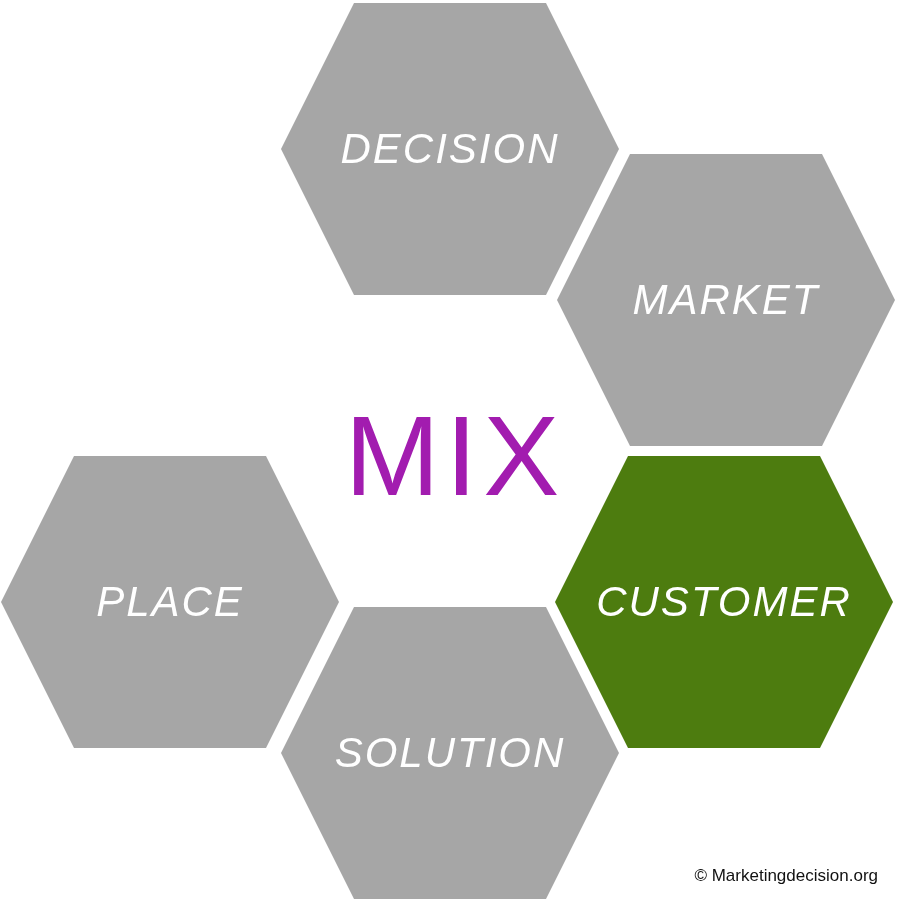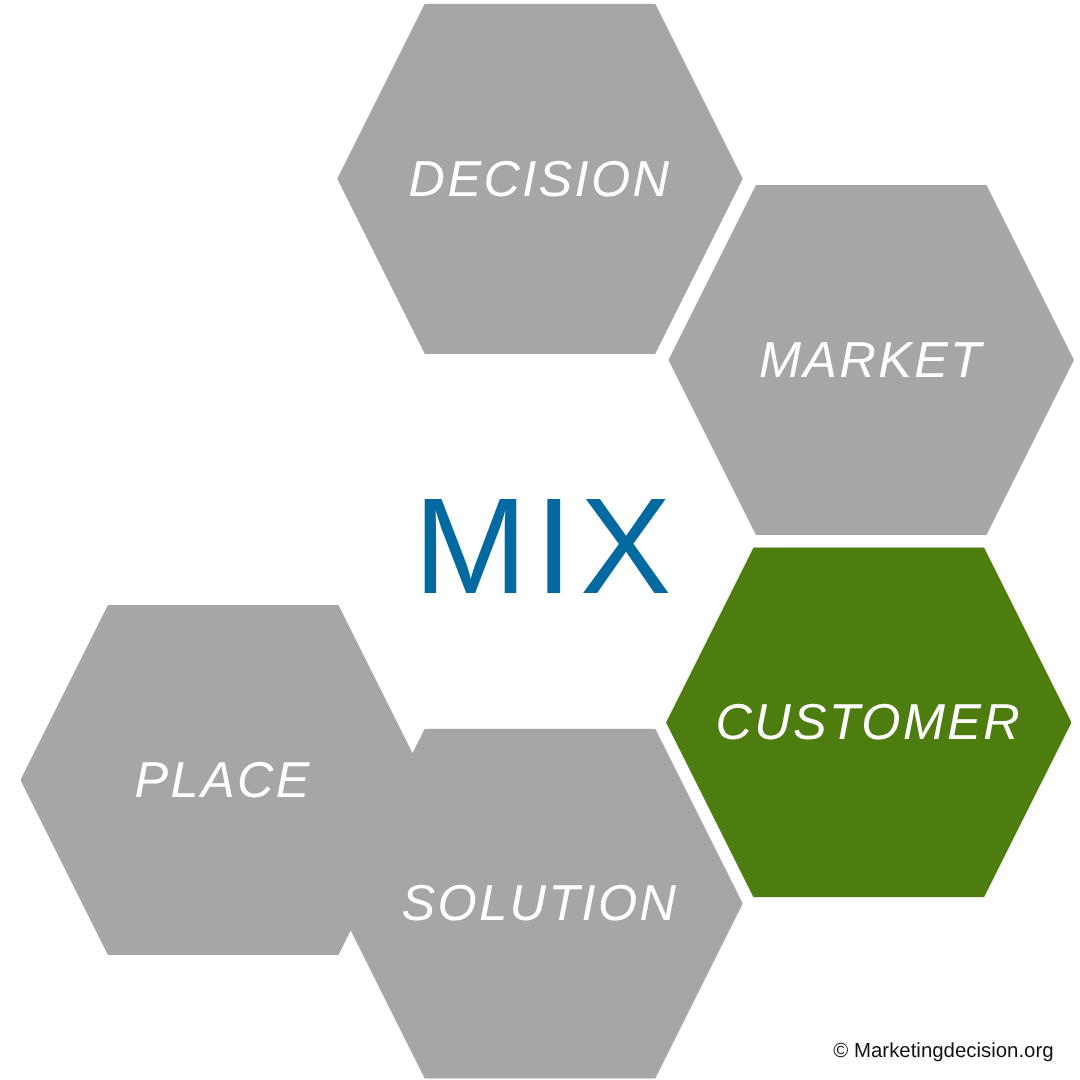--- a/index.html
+++ b/index.html
@@ -31,33 +31,33 @@
     color: #ffffff;
     font-size: 42px;
     letter-spacing: 2px;
     font-weight: 400;
     white-space: nowrap;
     text-align: center;
   }
   #hex-decision  { left: 281px; top: 3px;   }
   #hex-promotion { left: 3px;   top: 155px; }
   #hex-market    { left: 557px; top: 154px; }
-  #hex-place     { left: 17px;   top: 456px; margin-top: 48px; }
+  #hex-place     { left: 1px;   top: 456px; }
   #hex-customer  { left: 555px; top: 456px; }
   #hex-solution  { left: 281px; top: 607px; }
   .center-label {
     position: absolute;
     left: 295px;
     top: 385px;
     width: 320px;
     height: 140px;
     display: flex;
     align-items: center;
     justify-content: center;
-    color: #0369a1;
+    color: #a21caf;
     font-size: 114px;
     letter-spacing: 6px;
     font-weight: 400;
   }
   .copyright {
     position: absolute;
     right: 22px;
     bottom: 14px;
     color: #111111;
     font-size: 17px;

